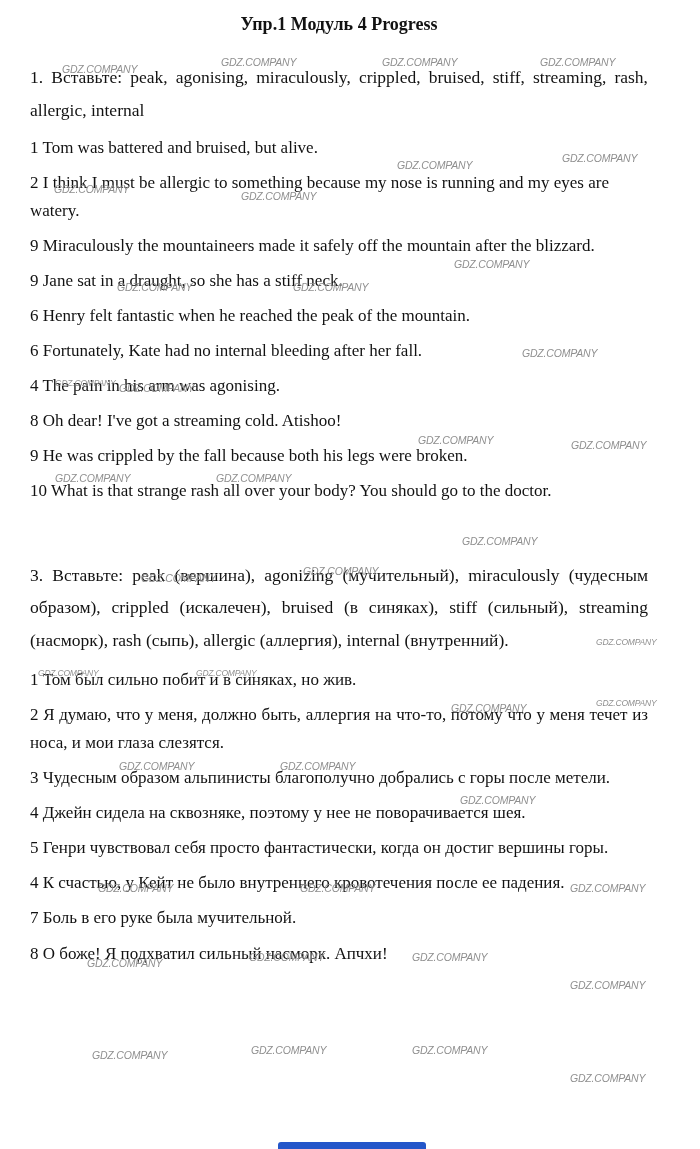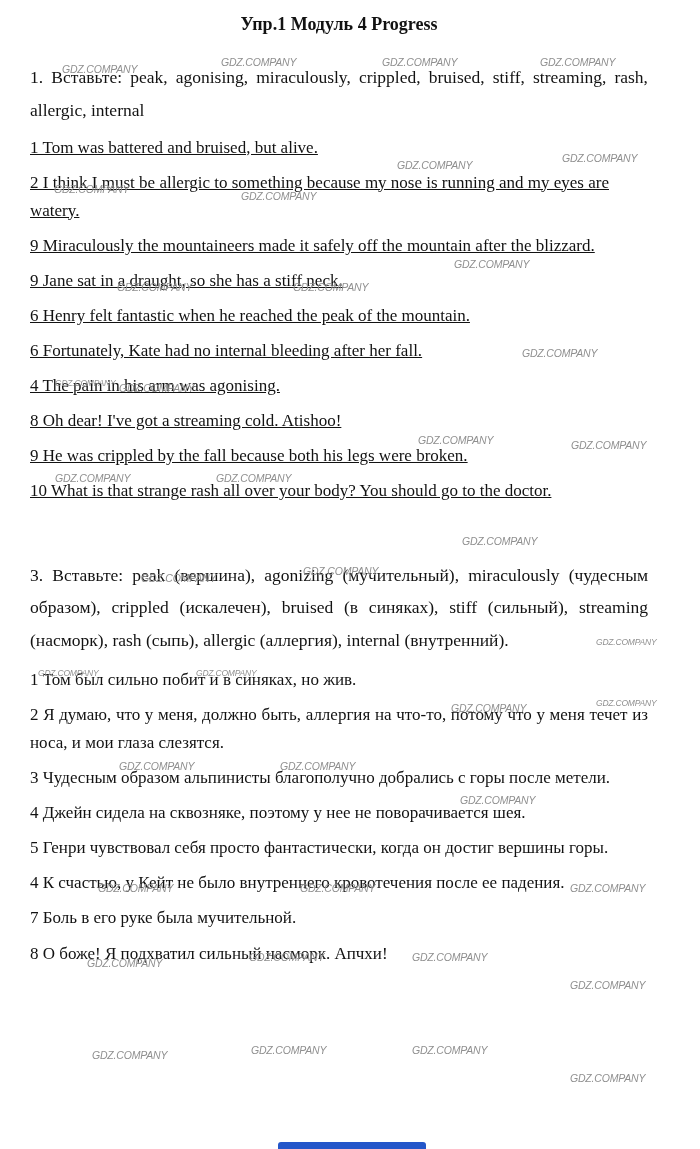--- a/index.html
+++ b/index.html
@@ -49,21 +49,21 @@
     font-size: 17.5px;
     line-height: 1.9;
     margin: 0 0 6px 0;
     text-align: justify;
   }
   .items p {
     font-size: 17px;
     line-height: 1.65;
     margin: 0 0 7px 0;
   }
-  .items.en p { text-align: left; text-decoration: underline; }
+  .items.en p { text-align: left; }
   .items.ru p { text-align: justify; }
   .ru-section { margin-top: 54px; }
   .ru-section .ex-header { line-height: 1.85; margin-bottom: 10px; }
   .bottom-bar {
     position: absolute;
     left: 278px;
     bottom: 0;
     width: 148px;
     height: 7px;
     border-radius: 3px 3px 0 0;

